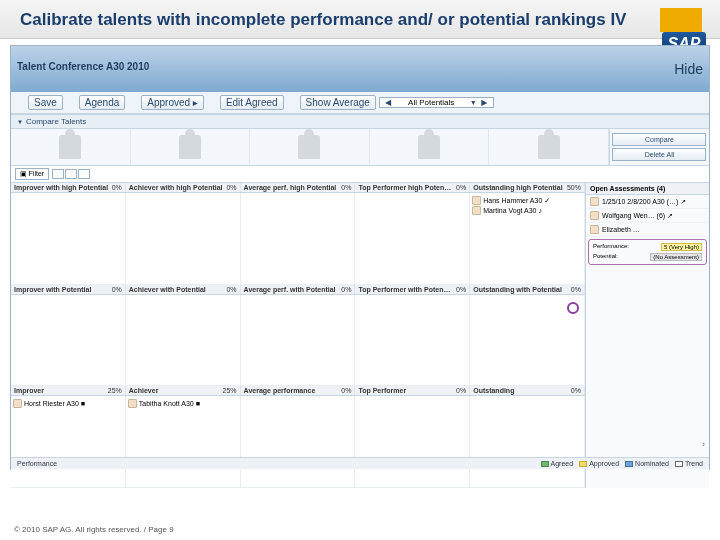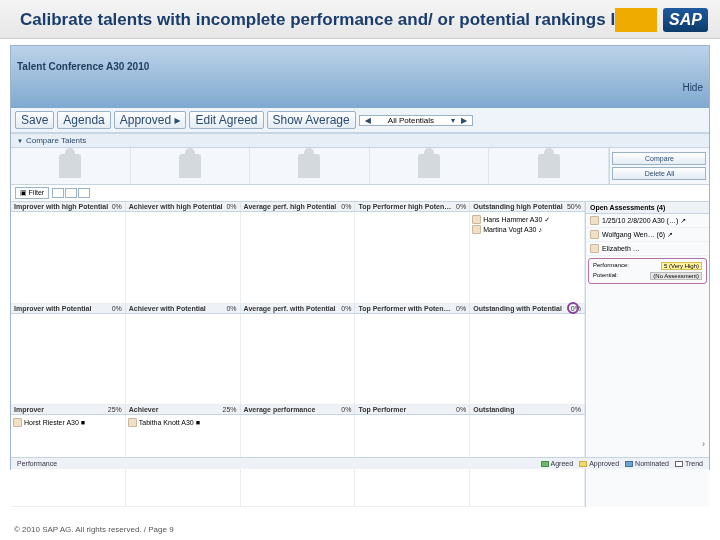--- a/index.html
+++ b/index.html
@@ -1,29 +1,29 @@
 <!DOCTYPE html>
 <html><head>
 <meta charset="utf-8">
 <style>
   * { box-sizing: border-box; margin: 0; padding: 0; }
   body { font-family: Arial, sans-serif; font-size: 9px; width: 720px; height: 540px; background: #fff; position: relative; overflow: hidden; }
 
   .slide-header { padding: 10px 20px 8px 20px; background: linear-gradient(to bottom, #f5f5f5, #e6e6e6); border-bottom: 1px solid #ccc; position: relative; }
   .slide-title { font-size: 17px; font-weight: bold; color: #1a3d6d; }
-  .brand-block { position: absolute; right: 12px; top: 8px; display: flex; align-items: center; }
+  .brand-block { position: absolute; right: 12px; top: 8px; display: flex; align-items: center; flex-direction: column; }
   .gold-block { width: 42px; height: 24px; background: #f0ab00; margin-right: 6px; }
   .sap-logo { font-size: 16px; font-weight: bold; color: #003a6a; background: linear-gradient(#1e5a9e,#0d3b6b); color:#fff; padding:3px 6px; border-radius:3px; font-style: italic;}
 
   .app-frame { margin: 6px 10px 0 10px; border: 1px solid #9db3c9; height: 425px; background: #f7f9fb; position: relative; }
   .app-title { background: linear-gradient(#bcd2e8,#7fa9d0); color:#1f3b5e; font-size:10px; font-weight:bold; padding:15px 6px; display:flex; justify-content:space-between; }
-  .app-title .hide { font-size:10px; font-weight:normal;margin-top:21px; }
+  .app-title .hide { font-size:14px; font-weight:normal; }
 
   .toolbar { display:flex; gap:3px; padding:3px 4px; background:#eef4fa; border-bottom:1px solid #c7d4e1; align-items:center;}
-  .tbtn { background:linear-gradient(#fefefe,#e4ecf4); border:1px solid #9ab1c6; border-radius:2px; padding:1px 5px; font-size:12px; color:#2a4b70; cursor:pointer;}
+  .tbtn { background:linear-gradient(#fefefe,#e4ecf4); border:1px solid #9ab1c6; border-radius:2px; padding:1px 5px; font-size:10px; color:#2a4b70; cursor:pointer;margin-left:13px;}
   .nav-box { display:flex; align-items:center; border:1px solid #9ab1c6; background:#fff; font-size:8px; padding:0px 2px; }
   .nav-arrow { padding:0 3px; color:#2a4b70; cursor:pointer;}
   .nav-label { padding:0 14px;}
 
   .section-hdr { background:#e8eef5; border-top:1px solid #c7d4e1; border-bottom:1px solid #c7d4e1; padding:2px 6px; font-size:8px; color:#2a4b70; }
   .section-hdr .tri { font-size:6px; margin-right:3px;}
 
   .compare-row { display:flex; background:#f4f7fb; border-bottom:1px solid #c7d4e1; }
   .compare-cell { flex:1; border-right:1px solid #dde6ef; height:36px; display:flex; align-items:center; justify-content:center; }
   .silhouette { width:22px; height:24px; background:#d4d9de; border-radius:3px 3px 0 0; position:relative;}

